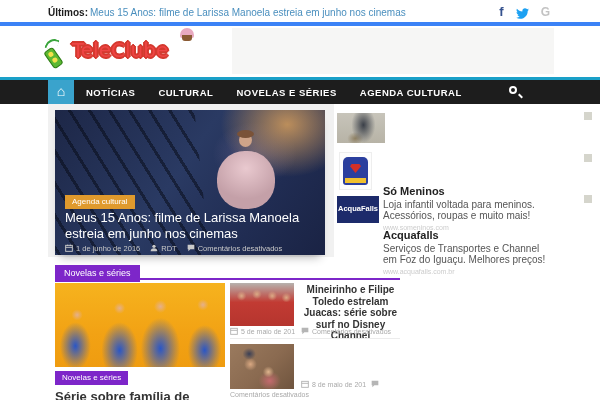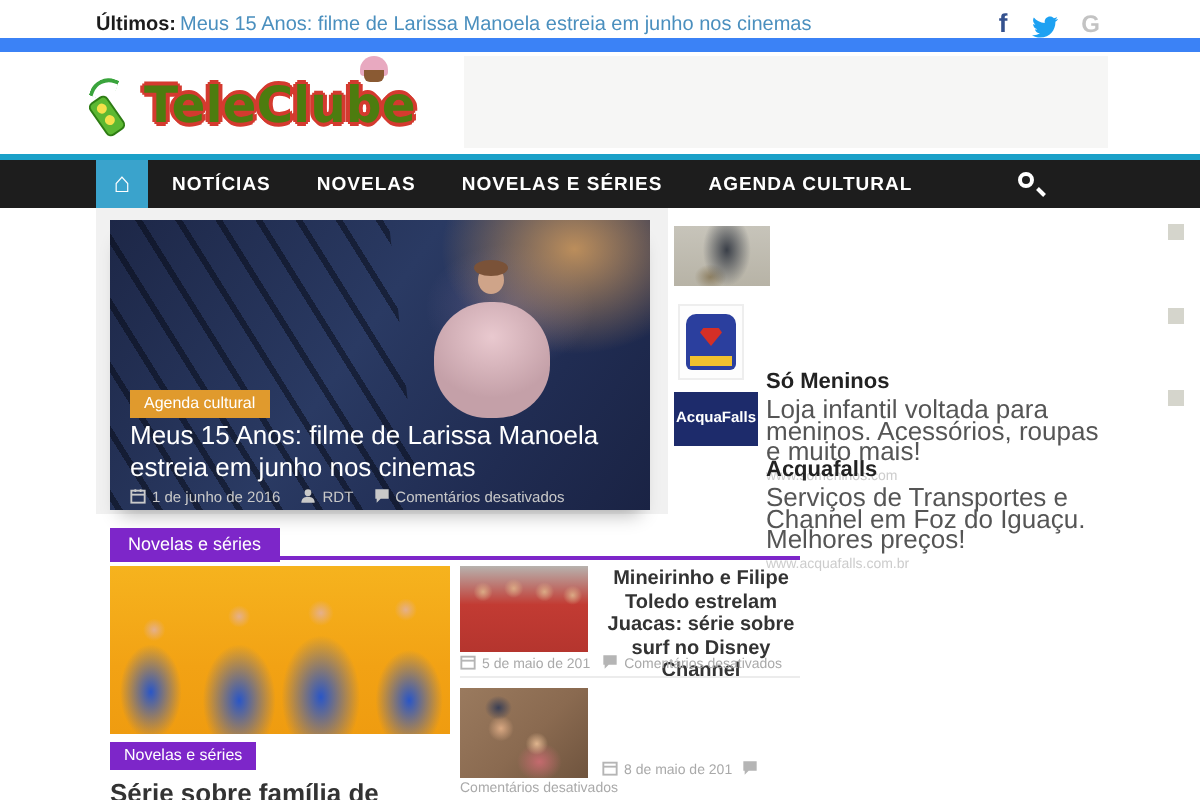--- a/index.html
+++ b/index.html
@@ -3,32 +3,32 @@
 <meta charset="utf-8">
 <style>
   * { margin:0; padding:0; box-sizing:border-box; }
   html,body { width:600px; height:400px; }
   body {
     position:relative; overflow:hidden; background:#fff;
     font-family:"Liberation Sans", sans-serif; color:#333;
   }
   
   .topbar { position:absolute; left:0; top:0; width:600px; height:26px; background:#fff;
-    border-bottom:7px solid #3b82f6; }
+    border-bottom:4px solid #3b82f6; }
   .latest-label { position:absolute; left:48px; top:7px; font-size:10px; font-weight:bold; color:#1c1c1c; }
   .ticker-link { position:absolute; left:90px; top:7px; font-size:10px; color:#4a8fbe; text-decoration:none; white-space:nowrap; }
   .social { position:absolute; right:50px; top:4px; display:flex; gap:12px; align-items:center; }
   .soc-fb { font-size:13px; font-weight:bold; color:#34518e; line-height:16px; cursor:pointer; }
   .soc-tw svg { width:13px; height:13px; fill:#1da1f2; display:block; margin-top:2px; }
   .soc-g { font-size:12px; font-weight:bold; color:#c3c3c3; line-height:16px; cursor:pointer; }
   
   .header { position:absolute; left:0; top:27px; width:600px; height:50px; background:#fff; }
   .logo { position:absolute; left:46px; top:3px; width:170px; height:46px; cursor:pointer; }
   .logo-text { position:absolute; left:26px; top:8px; font-family:"DejaVu Sans", sans-serif;
-    font-weight:bold; font-size:25px; letter-spacing:0px; color:#4d7c0f;
+    font-weight:normal; font-size:20px; letter-spacing:0px; color:#ef4444;
     text-shadow:-2px 0 0 #d43a2f, 2px 0 0 #d43a2f, 0 -2px 0 #d43a2f, 0 2px 0 #d43a2f,
       -1px -1px 0 #d43a2f, 1px -1px 0 #d43a2f, -1px 1px 0 #d43a2f, 1px 1px 0 #d43a2f; }
   .logo-remote { position:absolute; left:2px; top:18px; width:11px; height:20px; background:#5cb832;
     border:1px solid #2e7d14; border-radius:3px; transform:rotate(-35deg); }
   .logo-remote i { display:block; width:5px; height:5px; border-radius:50%; background:#f4e04a; margin:2px auto 1px; }
   .logo-wave { position:absolute; left:0px; top:8px; width:12px; height:12px;
     border-top:2px solid #3aa43c; border-left:2px solid #3aa43c; border-radius:10px 0 0 0; transform:rotate(20deg); }
   .logo-cupcake { position:absolute; left:134px; top:-2px; width:14px; height:10px;
     background:#e8a9c0; border-radius:7px 7px 2px 2px; }
   .logo-cupcake:after { content:""; position:absolute; left:2px; top:7px; width:10px; height:6px;
@@ -69,21 +69,21 @@
   .micon svg { width:8px; height:8px; fill:none; stroke:currentColor; stroke-width:1.4; display:inline-block; }
   .micon.f svg { fill:currentColor; stroke:none; }
   
   .ad1-img { position:absolute; left:337px; top:113px; width:48px; height:30px; cursor:pointer;
     background:
       radial-gradient(16px 24px at 55% 40%, #3a3f48, rgba(58,63,72,0) 75%),
       radial-gradient(10px 8px at 38% 85%, #8d7f62, rgba(141,127,98,0) 80%),
       linear-gradient(180deg, #c7c4ba 0%, #b7b3a6 100%); }
   .ad { position:absolute; cursor:pointer;margin-top:34px; }
   .ad-title { font-size:11px; font-weight:bold; color:#222; }
-  .ad-desc { margin-top:3px; font-size:13px; line-height:10.5px; color:#555; width:172px; }
+  .ad-desc { margin-top:3px; font-size:10px; line-height:10.5px; color:#555; width:172px; }
   .ad-url { margin-top:3px; font-size:7px; color:#ccc; }
   .ad2-thumb { position:absolute; left:339px; top:152px; width:33px; height:38px; background:#fdfdfd;
     border:1px solid #eee; cursor:pointer; }
   .shirt { position:absolute; left:3px; top:4px; width:25px; height:28px; border-radius:5px 5px 3px 3px; background:#2b3f9e; }
   .shirt:before { content:""; position:absolute; left:7px; top:7px; width:11px; height:9px; background:#d42f26;
     clip-path:polygon(50% 100%, 0 25%, 15% 0, 85% 0, 100% 25%); }
   .shirt:after { content:""; position:absolute; left:2px; bottom:2px; width:21px; height:5px; background:#f0c02e; }
   .ad3-logo { position:absolute; left:337px; top:196px; width:42px; height:27px; background:#1d2b6b;
     color:#fff; font-size:7.5px; font-weight:bold; text-align:center; line-height:25px; cursor:pointer; }
   
@@ -158,21 +158,21 @@
     <span class="logo-cupcake"></span>
   </div>
   <div class="header-ad"></div>
 </div>
 
 <div class="teal-line"></div>
 <div class="nav">
   <div class="home-btn">⌂</div>
   <div class="nav-items">
     <span class="nav-item">NOTÍCIAS</span>
-    <span class="nav-item">NOVELAS</span>
+    <span class="nav-item">CULTURAL</span>
     <span class="nav-item">NOVELAS E SÉRIES</span>
     <span class="nav-item">AGENDA CULTURAL</span>
   </div>
   <div class="search-btn">
       <span class="lens"></span>
       <span class="handle"></span>
     </div>
 </div>
 
 <div class="featured-panel"></div>

